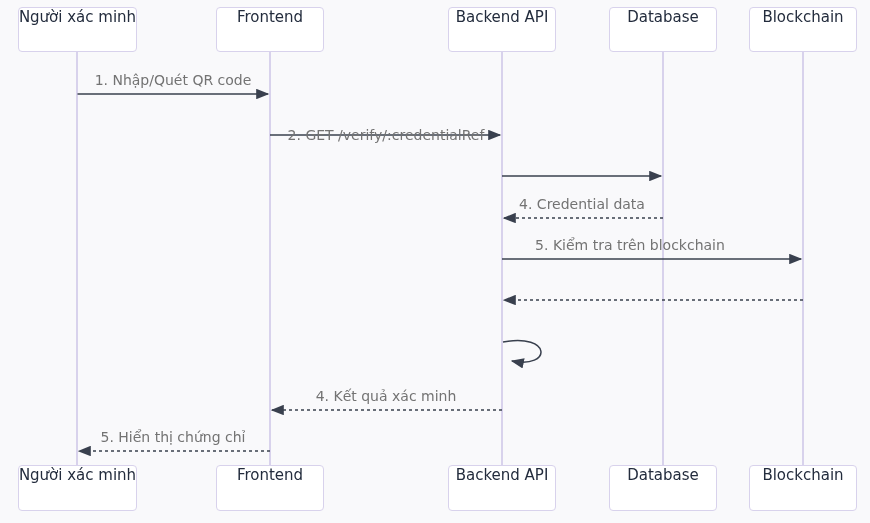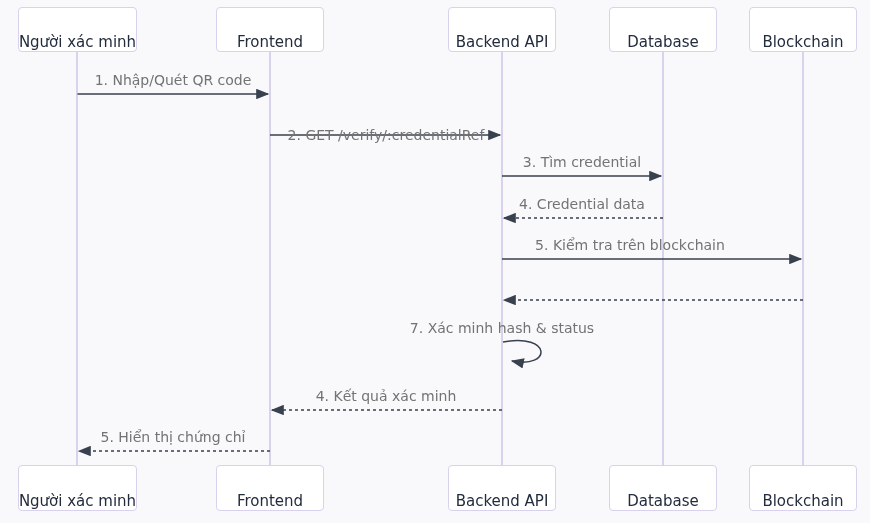--- a/index.html
+++ b/index.html
@@ -21,21 +21,21 @@
     width: 2px;
     background: #d8d2ec;
   }
   .participant {
     position: absolute;
     height: 45px;
     background: #ffffff;
     border: 1px solid #d8d2ec;
     border-radius: 4px;
     display: flex;
-    align-items: flex-end;
+    align-items: flex-start;
     justify-content: center;
     font-size: 15px;
     color: #232c3d;
     white-space: nowrap;
   }
   .participant.bottom { height: 46px; }
   .msg-label {
     position: absolute;
     width: 340px;
     height: 18px;
@@ -75,24 +75,22 @@
     <line x1="663" y1="218" x2="504" y2="218" stroke="#39404e" stroke-width="1.5" stroke-dasharray="3,3" marker-end="url(#ah)"></line>
     <line x1="502" y1="259" x2="801" y2="259" stroke="#39404e" stroke-width="1.5" marker-end="url(#ah)"></line>
     <line x1="803" y1="300" x2="504" y2="300" stroke="#39404e" stroke-width="1.5" stroke-dasharray="3,3" marker-end="url(#ah)"></line>
     <path d="M 503,342 C 552,333 552,369 512,361" fill="none" stroke="#39404e" stroke-width="1.5" marker-end="url(#ah)"></path>
     <line x1="502" y1="410" x2="272" y2="410" stroke="#39404e" stroke-width="1.5" stroke-dasharray="3,3" marker-end="url(#ah)"></line>
     <line x1="270" y1="451" x2="79" y2="451" stroke="#39404e" stroke-width="1.5" stroke-dasharray="3,3" marker-end="url(#ah)"></line>
   </svg>
 
   <div class="msg-label" style="left:3px;   top:71px">1. Nhập/Quét QR code</div>
   <div class="msg-label" style="left:216px; top:126px">2. GET /verify/:credentialRef</div>
-  <div class="msg-label" style="left:412px; top:153px">3. Tìm credential</div>
   <div class="msg-label" style="left:412px; top:195px">4. Credential data</div>
   <div class="msg-label" style="left:460px; top:236px">5. Kiểm tra trên blockchain</div>
-  <div class="msg-label" style="left:332px; top:319px">7. Xác minh hash &amp; status</div>
   <div class="msg-label" style="left:216px; top:387px">4. Kết quả xác minh</div>
   <div class="msg-label" style="left:3px;   top:428px">5. Hiển thị chứng chỉ</div>
 
   <div class="participant" style="left:18px;  top:7px; width:119px">
     <span>Người xác minh</span>
   </div>
   <div class="participant" style="left:216px; top:7px; width:108px">
     <span>Frontend</span>
   </div>
   <div class="participant" style="left:448px; top:7px; width:108px">

